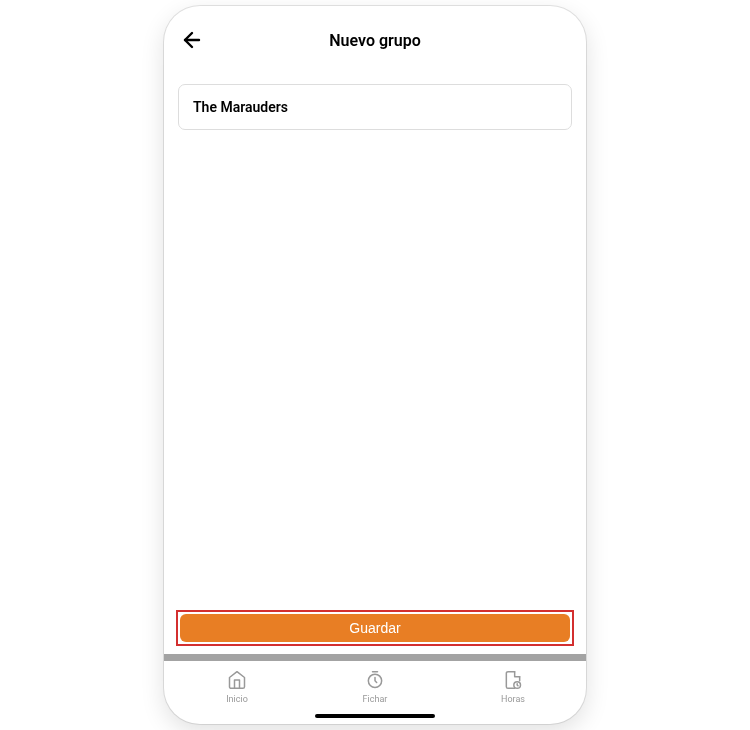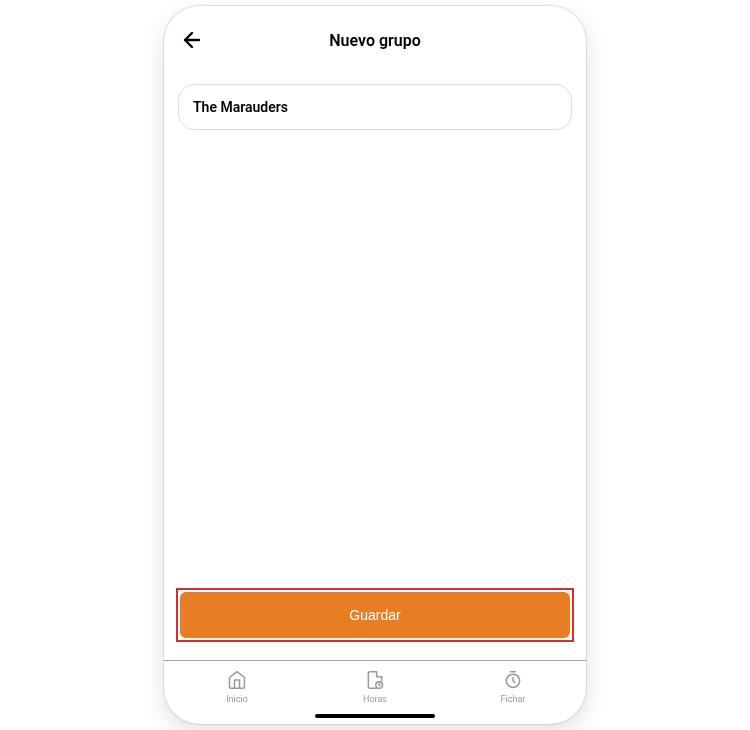--- a/index.html
+++ b/index.html
@@ -56,48 +56,47 @@
     .content {
       flex: 1;
       padding: 18px 14px 0 14px;
       display: flex;
       flex-direction: column;
     }
     .text-input {
       width: 100%;
       padding: 14px 14px;
       border: 1px solid #ddd;
-      border-radius: 16px;
+      border-radius: 7px;
       font-size: 14px;
       font-weight: 600;
       color: #000;
       font-family: inherit;
     }
     .save-wrapper {
       margin: 0 12px 8px 12px;
       border: 2px solid #d32f2f;
       padding: 2px;
     }
     .save-button {
       width: 100%;
       background: #e87e24;
       color: #fff;
       border: none;
-      padding: 15px 0;
+      padding: 6px 0;
       font-size: 14px;
       font-weight: 500;
       border-radius: 6px;
       cursor: pointer;
     }
     .bottom-nav {
       display: flex;
       justify-content: flex-start;
       padding: 8px 4px 4px 4px;
-      border-top: 1px solid #a3a3a3;
-      margin-top: 10px;
+      border-top: 7px solid #a3a3a3;
     }
     .nav-item {
       display: flex;
       flex-direction: column;
       align-items: center;
       gap: 3px;
       cursor: pointer;
       flex: 1;
     }
     .nav-icon {
@@ -160,39 +159,39 @@
           <path d="M3 9l9-7 9 7v11a2 2 0 0 1-2 2H5a2 2 0 0 1-2-2z"></path>
           <polyline points="9 22 9 12 15 12 15 22"></polyline>
         </svg>
       </div>
       <span class="nav-label">Inicio</span>
     </div>
 
     <div class="nav-item">
       <div class="nav-icon">
         <svg viewBox="0 0 24 24" fill="none" stroke="#999" stroke-width="1.8" stroke-linecap="round" stroke-linejoin="round">
+          <circle cx="12" cy="13" r="8"></circle>
+          <path d="M12 9v4l2 2"></path>
+          <path d="M9 2h6"></path>
+        </svg>
+      </div>
+      <span class="nav-label">Fichar</span>
+    </div>
+
+    <div class="nav-item">
+      <div class="nav-icon">
+        <svg viewBox="0 0 24 24" fill="none" stroke="#999" stroke-width="1.8" stroke-linecap="round" stroke-linejoin="round">
           <path d="M14 2H6a2 2 0 0 0-2 2v16a2 2 0 0 0 2 2h8"></path>
           <polyline points="14 2 14 8 20 8"></polyline>
           <path d="M20 8v5"></path>
           <circle cx="17" cy="18" r="4"></circle>
           <path d="M17 16.5V18l1 1"></path>
         </svg>
       </div>
       <span class="nav-label">Horas</span>
-    </div>
-
-    <div class="nav-item">
-      <div class="nav-icon">
-        <svg viewBox="0 0 24 24" fill="none" stroke="#999" stroke-width="1.8" stroke-linecap="round" stroke-linejoin="round">
-          <circle cx="12" cy="13" r="8"></circle>
-          <path d="M12 9v4l2 2"></path>
-          <path d="M9 2h6"></path>
-        </svg>
-      </div>
-      <span class="nav-label">Fichar</span>
     </div>
 
 
 
   </div>
 
   <div class="home-indicator"></div>
 
 </div>
 

